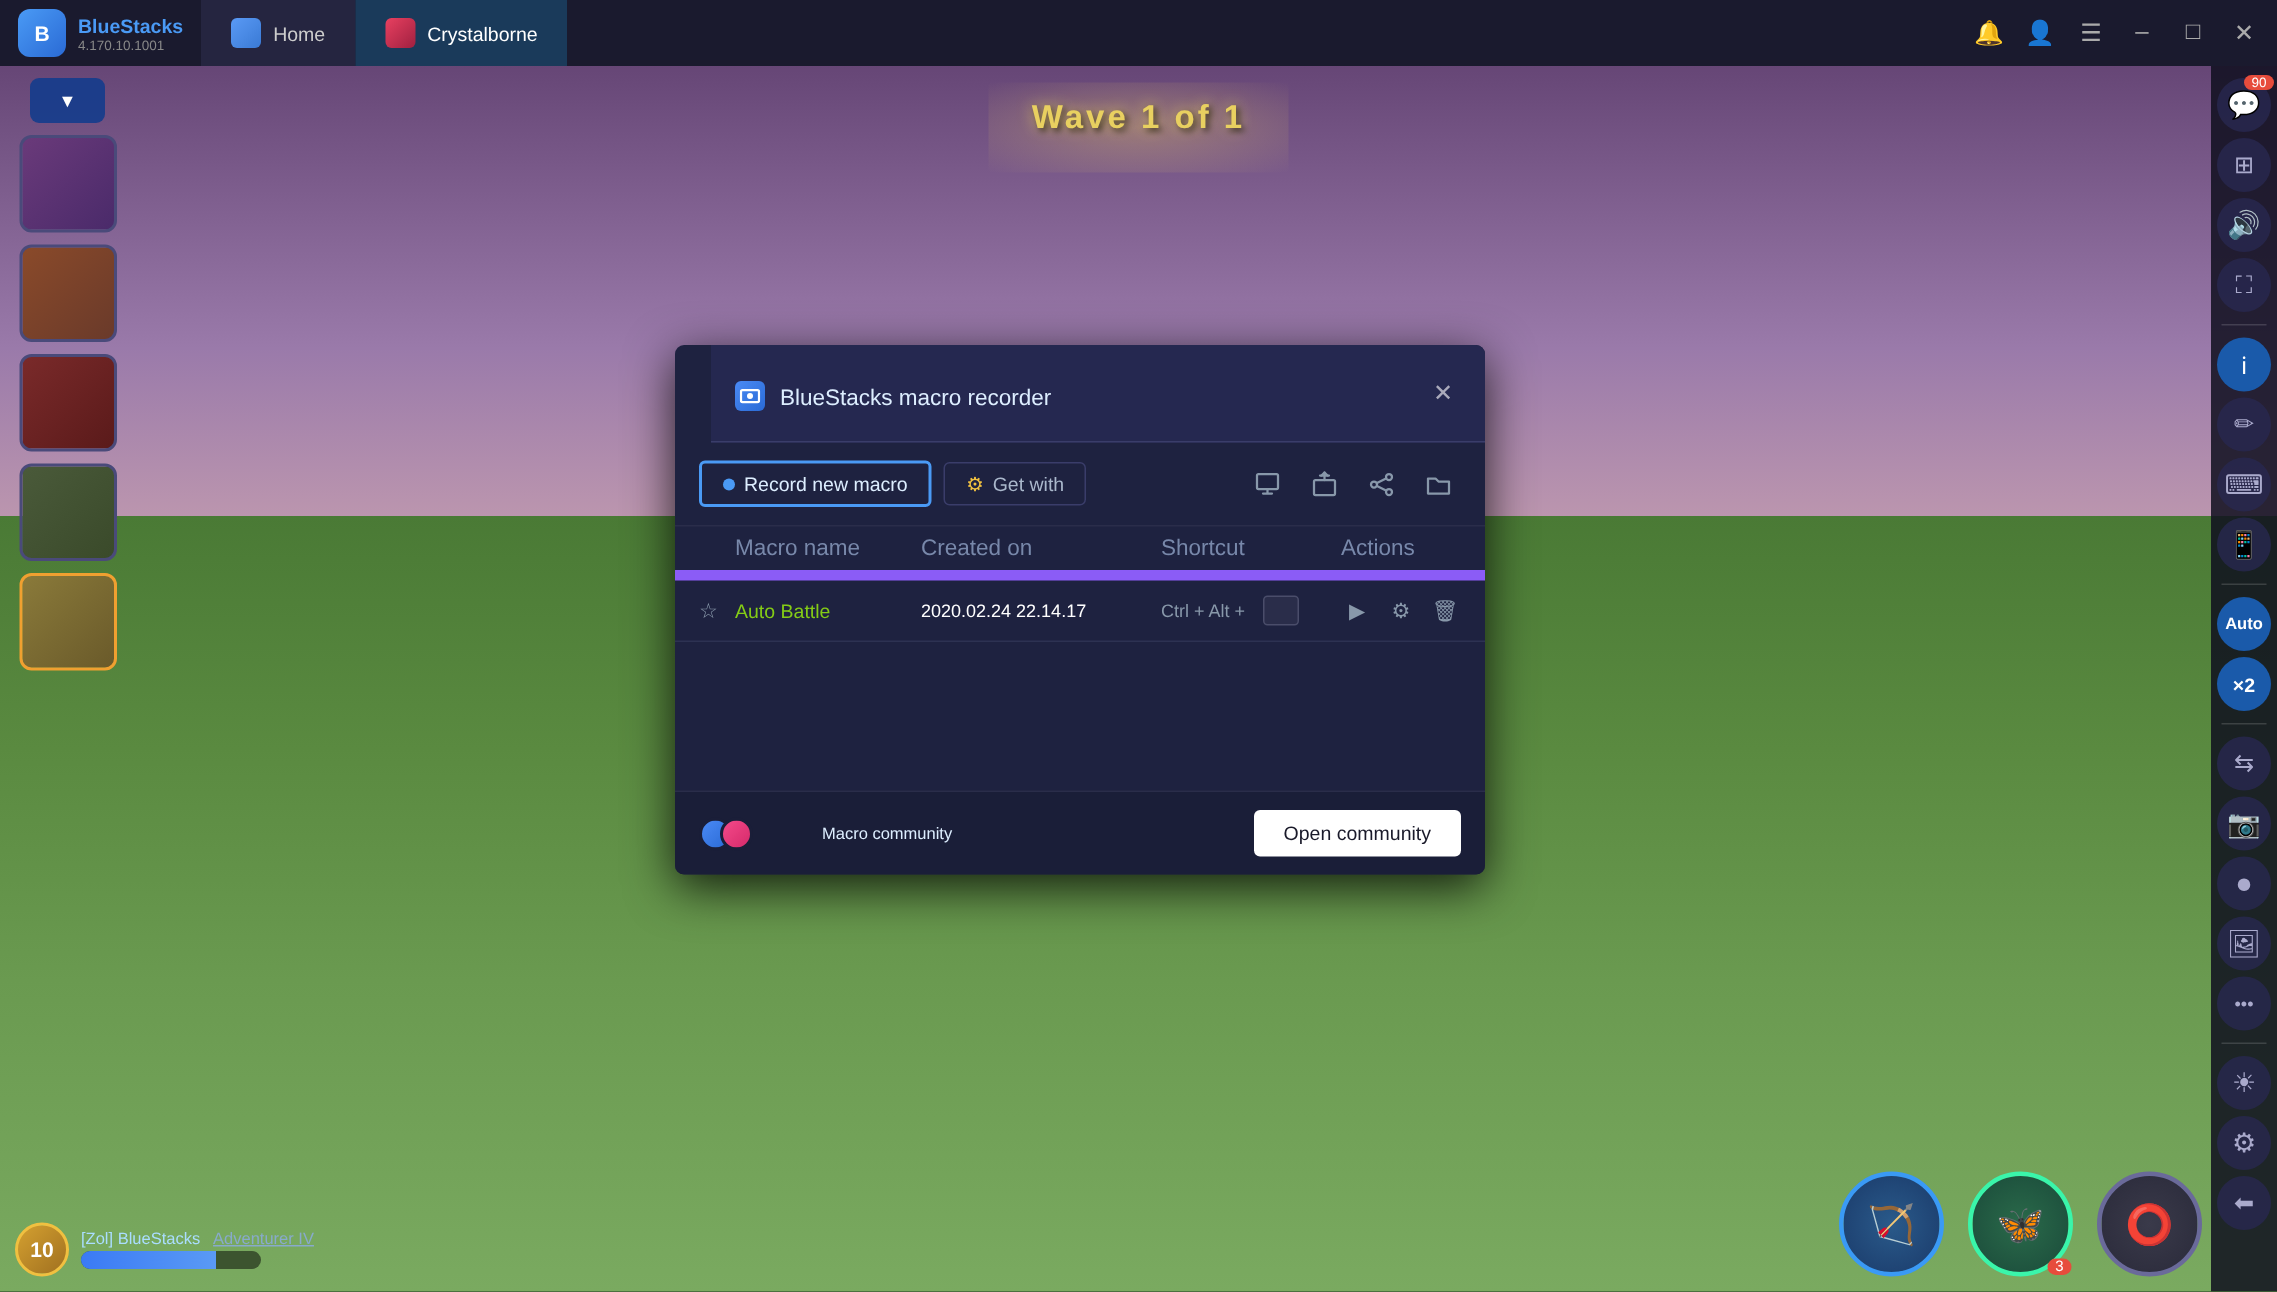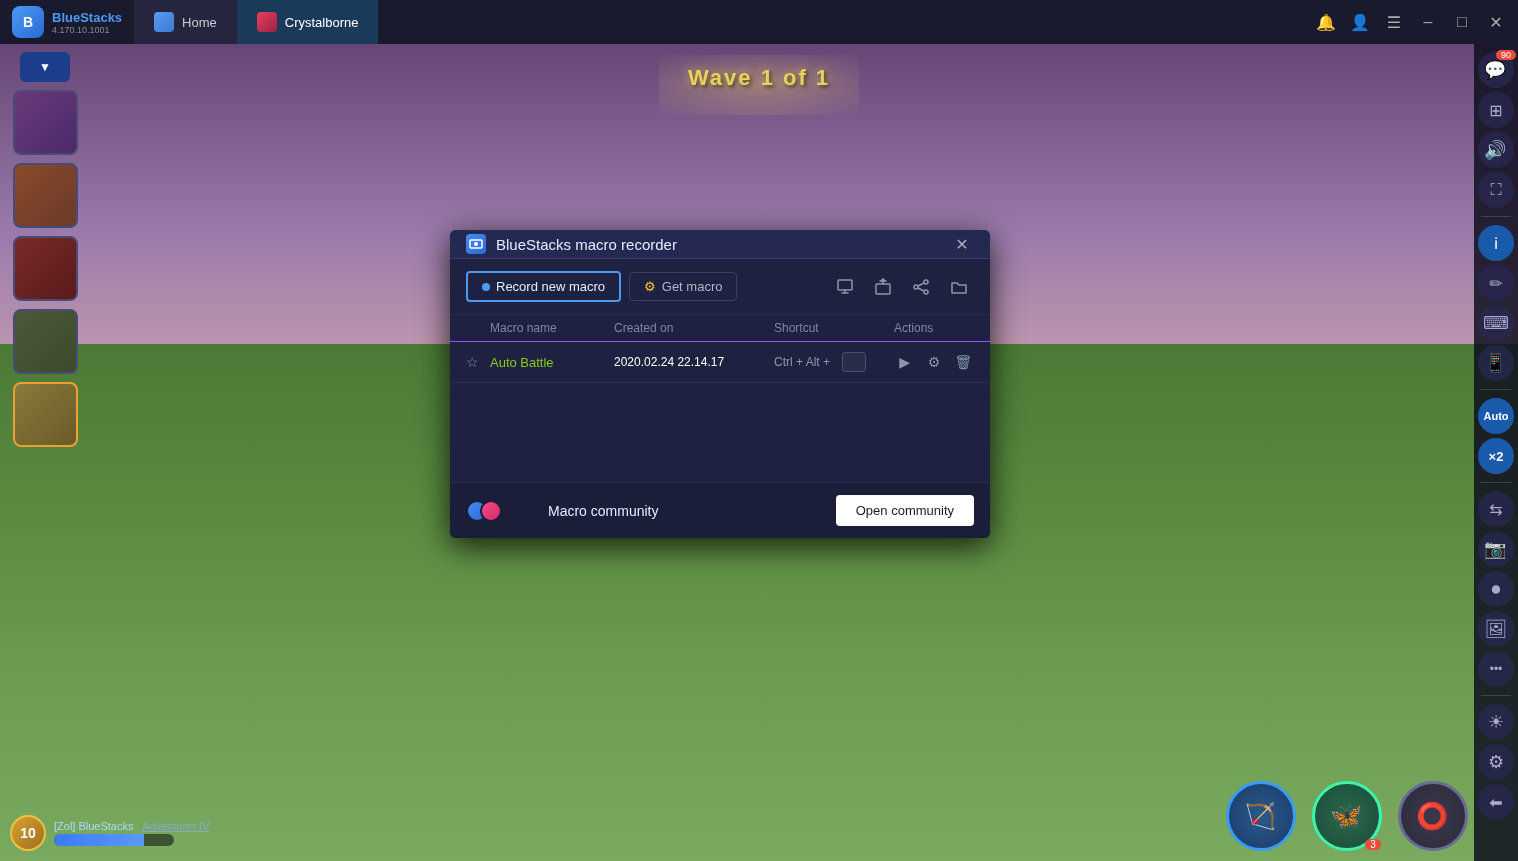--- a/index.html
+++ b/index.html
@@ -365,24 +365,25 @@
       background: #1e2240;
       border-radius: 6px;
       box-shadow: 0 8px 32px rgba(0,0,0,0.8);
       pointer-events: all;
       overflow: hidden;
     }
 
     .dialog-titlebar {
       background: #252850;
       display: flex;
-      align-items: center;
-      padding: 2px 16px;
+      align-items: flex-end;
+      padding: 20px 16px;
       gap: 10px;
       border-bottom: 1px solid #3a3d6a;
+      margin-left: 24px;
     }
 
     .dialog-title-icon {
       width: 20px;
       height: 20px;
       background: linear-gradient(135deg, #4a8af5, #2a6ad5);
       border-radius: 4px;
       display: flex;
       align-items: center;
       justify-content: center;
@@ -463,22 +464,22 @@
       cursor: pointer;
       border-radius: 3px;
     }
 
     
     .macro-list-header {
       display: grid;
       grid-template-columns: 24px 1fr 160px 120px 80px;
       padding: 6px 16px;
       color: #7888aa;
-      font-size: 12px;
-      border-bottom: 1px solid #8b5cf6;
+      font-size: 15px;
+      border-bottom: 7px solid #8b5cf6;
     }
 
     
     .macro-list {
       min-height: 120px;
       max-height: 160px;
       overflow-y: auto;
     }
 
     .macro-row {
@@ -575,21 +576,21 @@
       left: 12px;
       background: linear-gradient(135deg, #f54a8a, #d52a6a);
     }
 
     .community-text {
       flex: 1;
     }
 
     .community-title {
       color: #ddeeff;
-      font-size: 14px;
+      font-size: 11px;
       font-weight: 500;
     }
 
     .community-desc {
       color: #7888aa;
       font-size: 11px;
     }
 
     .open-community-btn {
       padding: 8px 20px;
@@ -732,21 +733,21 @@
       <div class="dialog-close-btn">✕</div>
     </div>
 
     <div class="dialog-toolbar">
       <button class="toolbar-btn-primary">
         <span style="width:8px;height:8px;border-radius:50%;background:#4a9af5;display:inline-block;"></span>
         <span>Record new macro</span>
       </button>
       <button class="toolbar-btn-secondary">
         <span class="gear-icon">⚙</span>
-        <span>Get macro</span>
+        <span>Get with</span>
       </button>
       <div class="toolbar-spacer"></div>
       <div class="toolbar-icon-btn" title="Import">
         <svg width="18" height="18" viewBox="0 0 18 18" fill="none">
           <rect x="2" y="2" width="14" height="10" rx="1" stroke="#8898aa" stroke-width="1.5" fill="none"></rect>
           <path d="M6 15h6M9 12v3" stroke="#8898aa" stroke-width="1.5" stroke-linecap="round"></path>
         </svg>
       </div>
       <div class="toolbar-icon-btn" title="Export">
         <svg width="18" height="18" viewBox="0 0 18 18" fill="none">

